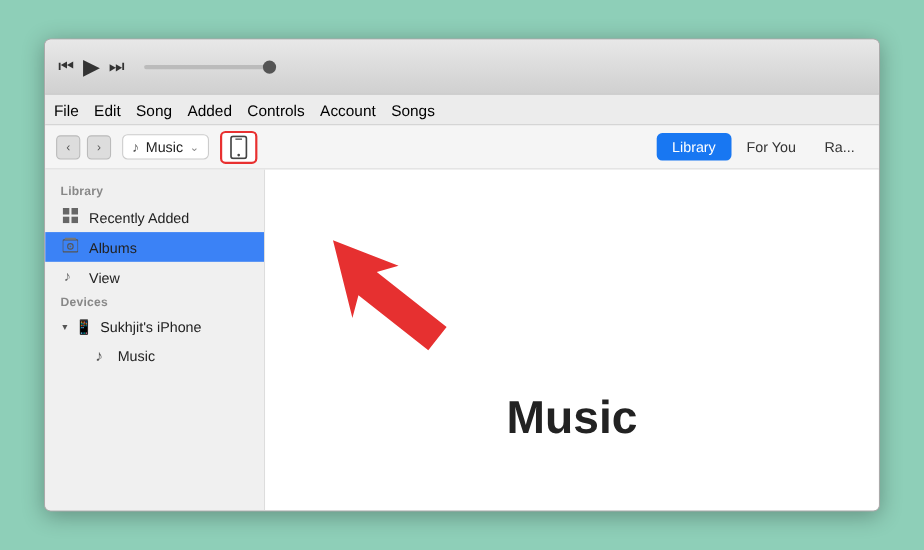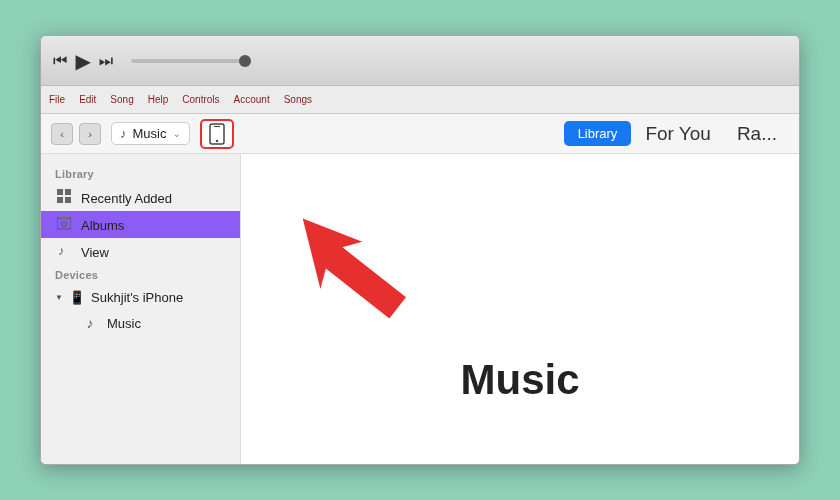--- a/index.html
+++ b/index.html
@@ -74,22 +74,22 @@
     .menu-bar {
       background: #ececec;
       height: 28px;
       display: flex;
       align-items: center;
       padding: 0 8px;
       border-bottom: 1px solid #ccc;
       gap: 14px;
     }
     .menu-item {
-      font-size: 10px;
-      color: #7f1d1d;
+      font-size: 14px;
+      color: #000000;
       cursor: pointer;
     }
     
     .toolbar {
       background: #f5f5f5;
       height: 40px;
       display: flex;
       align-items: center;
       padding: 0 10px;
       border-bottom: 1px solid #ddd;
@@ -151,21 +151,21 @@
       border-radius: 5px;
       padding: 5px 14px;
       font-size: 13px;
       cursor: pointer;
       font-weight: 500;
     }
     .tab-foryou, .tab-browse, .tab-radio {
       background: none;
       border: none;
       padding: 5px 12px;
-      font-size: 19px;
+      font-size: 13px;
       color: #333;
       cursor: pointer;
     }
     
     .main-content {
       display: flex;
       flex: 1;
       overflow: hidden;
     }
     
@@ -188,21 +188,21 @@
       display: flex;
       align-items: flex-end;
       padding: 5px 14px;
       font-size: 13px;
       color: #222;
       cursor: pointer;
       gap: 8px;
       border-radius: 0;
     }
     .sidebar-item.active {
-      background: #8b5cf6;
+      background: #3b82f6;
     }
     .sidebar-icon {
       font-size: 14px;
       color: #555;
       width: 18px;
       text-align: center;
     }
     .devices-item {
       display: flex;
       align-items: center;
@@ -256,21 +256,21 @@
         <div class="progress-thumb"></div>
       </div>
     </div>
     <span class="apple-logo"></span>
   </div>
 
   <div class="menu-bar">
     <span class="menu-item">File</span>
     <span class="menu-item">Edit</span>
     <span class="menu-item">Song</span>
-    <span class="menu-item">Help</span>
+    <span class="menu-item">Added</span>
     <span class="menu-item">Controls</span>
     <span class="menu-item">Account</span>
     <span class="menu-item">Songs</span>
   </div>
 
   <div class="toolbar">
     <button class="nav-btn">‹</button>
     <button class="nav-btn">›</button>
     <div class="music-selector">
       <span class="music-selector-icon">♪</span>

